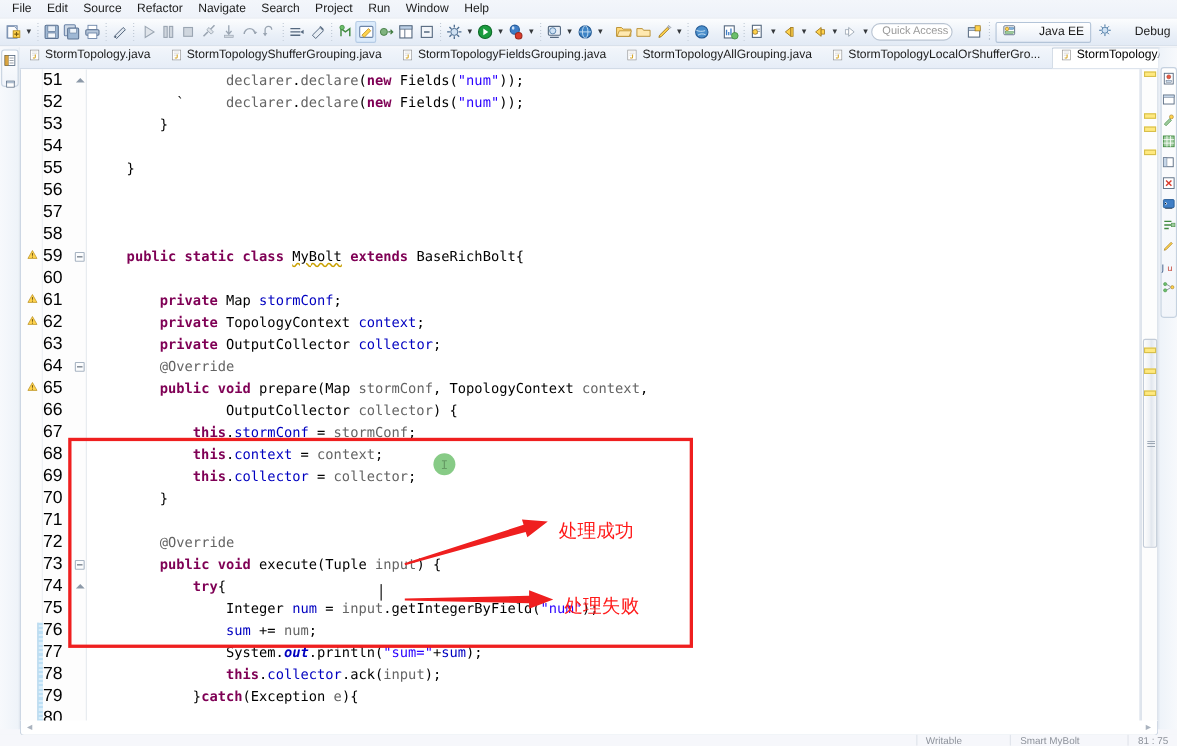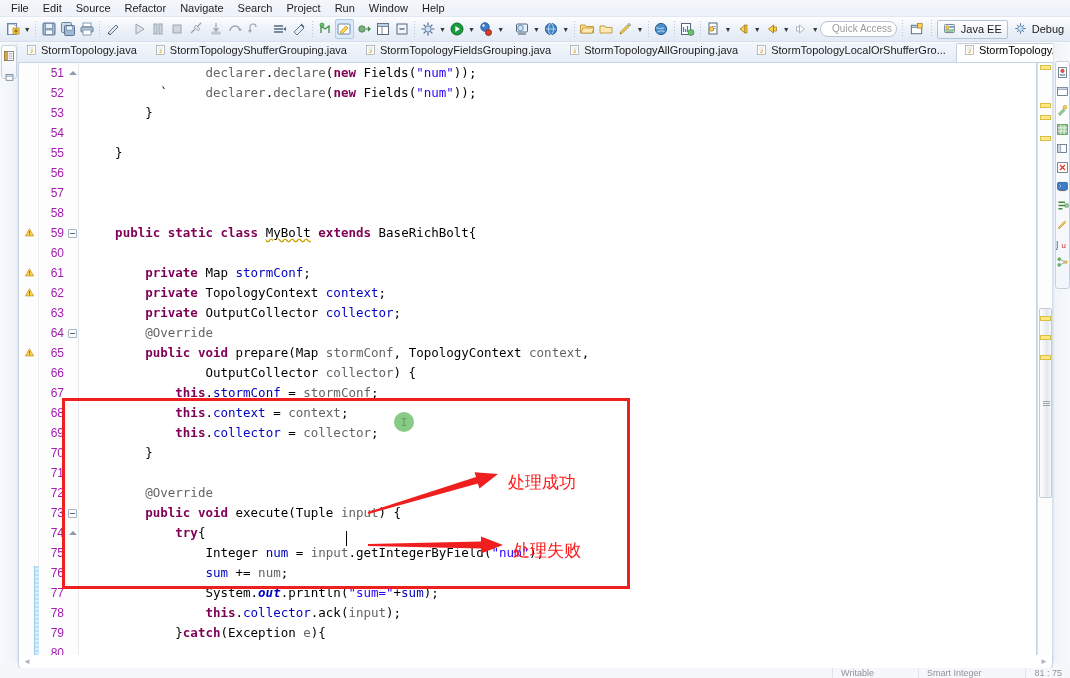--- a/index.html
+++ b/index.html
@@ -57,21 +57,21 @@
     width: 84px; height: 16px;
     background: #ffffff; border: 1px solid #b9c4d2; border-radius: 8px;
     font-size: 10px; color: #9a9a9a; line-height: 14px;
     padding-left: 7px; white-space: nowrap; overflow: hidden; text-align: center;
   }
   .persp-sep {
     width: 1px; height: 18px; margin: 0 5px;
     background: repeating-linear-gradient(to bottom,#bcc6d2 0px,#bcc6d2 1px,transparent 1px,transparent 3px);
   }
   .persp-btn {
-    height: 19px; display:flex; align-items:center; gap:5px;
+    height: 19px; display:flex; align-items:center; gap:21px;
     padding: 0 5px; font-size: 11px; color:#1b1b1b;
     border: 1px solid transparent; border-radius:2px; white-space: nowrap;
   }
   .persp-btn.active { border-color:#b3c4d8; background:linear-gradient(to bottom,#ffffff,#e8eef7); }
   .persp-open { width:20px;height:19px;display:flex;align-items:center;justify-content:center; }
 
   
   .tabbar {
     position: absolute; left: 18px; top: 43px; width: 1035px; height: 20px;
     background: linear-gradient(to bottom,#f2f6fb,#e6edf7);
@@ -128,21 +128,21 @@
   }
   .code-col {
     position: absolute; left: 62px; top: 0; right: 0; height: 598px;
   }
   .ln, .codeline {
     height: 20px; line-height: 20px;
     font-family: "DejaVu Sans Mono", monospace; font-size: 12.5px;
     white-space: pre;
   }
   .ln {
-    text-align: right; padding-right: 3px; color: #a21caf; font-size: 12px;
+    padding-right: 3px; color: #000000; font-size: 16px;
     font-family: "Liberation Sans", sans-serif;
   }
   .codeline { color: #000000; padding-left: 4px; }
   .marker-row { height:20px; display:flex; align-items:center; justify-content:flex-end; padding-right:3px; }
   .fold-row { height:20px; display:flex; align-items:center; justify-content:center; }
 
   
   .kw   { color: #7f0055; font-weight: bold; }
   .str  { color: #2a00ff; }
   .ann  { color: #646464; }
@@ -851,21 +851,21 @@
   </div>
 
   <div class="hscroll">
     <div class="hs-left" style="left:4px;">◄</div>
     <div class="hs-right" style="right:4px;">►</div>
   </div>
 
   <div class="statusbar" id="statusbar">
       <div style="flex: 1 1 0%;"></div>
       <div class="st-seg">Writable</div>
-      <div class="st-seg">Smart Integer</div>
+      <div class="st-seg">Smart MyBolt</div>
       <div class="st-seg">81 : 75</div>
     </div>
 
   <div class="annot-rect"></div>
 
   <svg id="annot-svg" style="position:absolute;left:0;top:0;width:1070px;height:678px;pointer-events:none;">
       <g>
         <polygon points="368.3,513.9 477.9,483.6 479.4,488.5 498.0,474.0 474.5,472.2 476.0,477.1 367.7,512.1" fill="#ef1f1f"></polygon>
       </g>
       <g>

